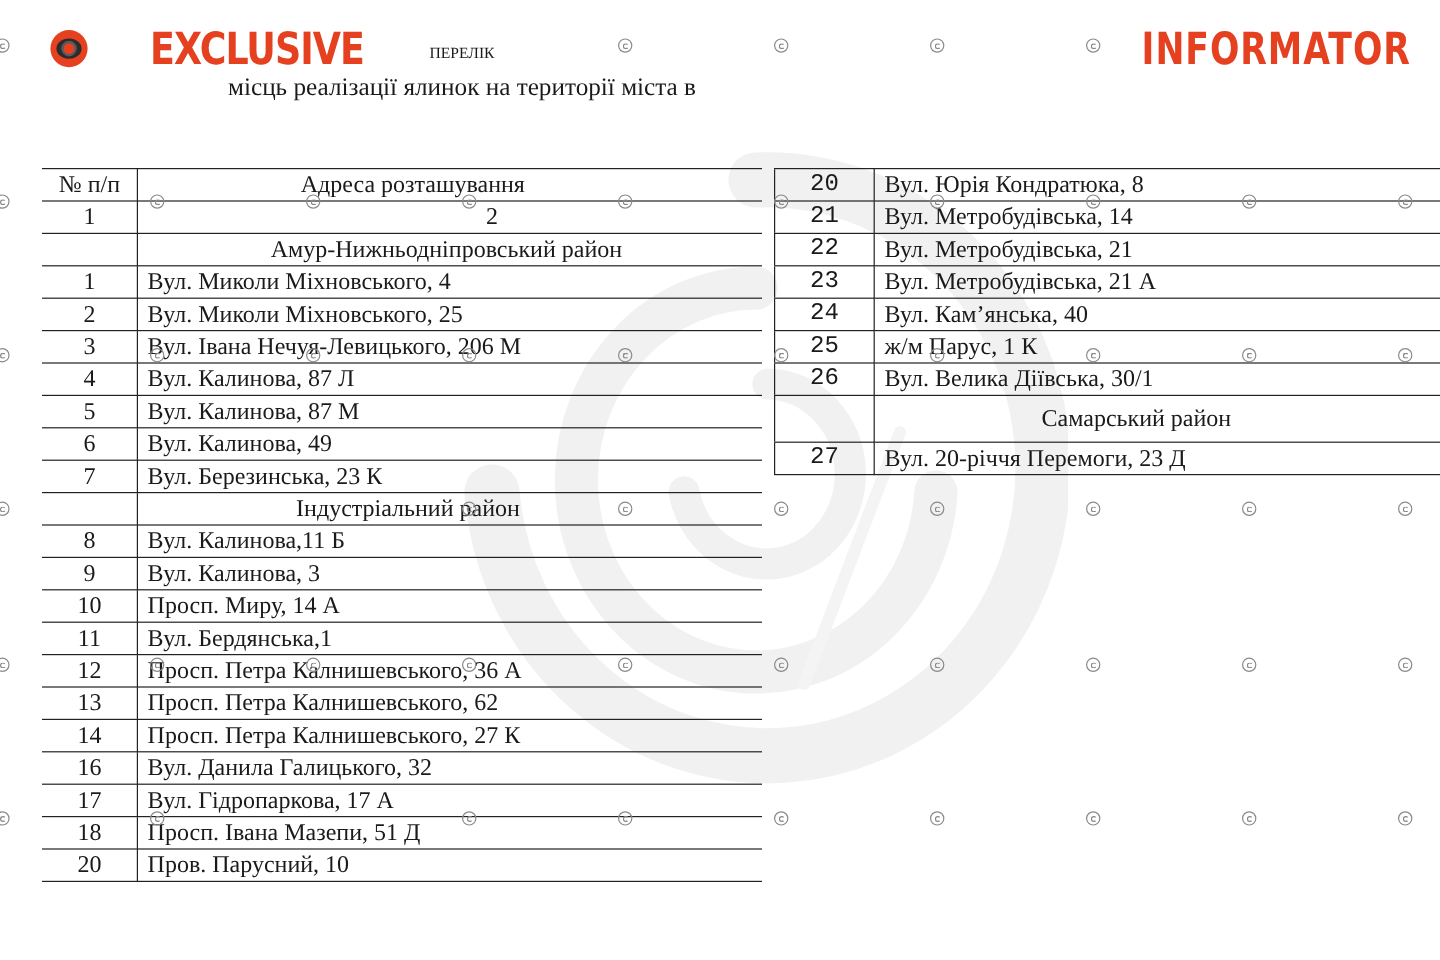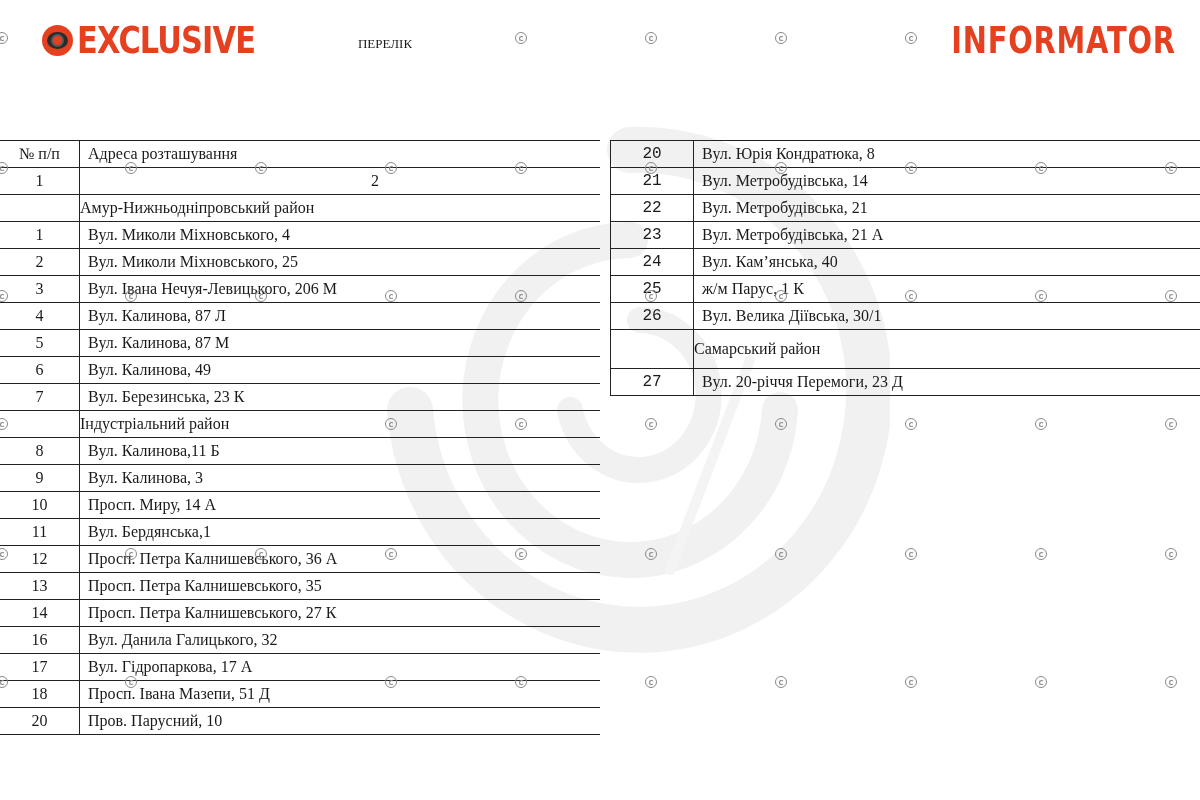--- a/index.html
+++ b/index.html
@@ -17,21 +17,21 @@
   .wm-dot {
     position: absolute; width: 12px; height: 12px; border-radius: 50%;
     border: 1.2px solid #8a8a8a; box-sizing: border-box;
   }
   .wm-dot::after {
     content: ""; position: absolute; left: 2.5px; top: 2.5px; width: 5px; height: 5px;
     border-radius: 50%; border: 1.2px solid #8a8a8a; box-sizing: border-box;
     border-right-color: transparent;
   }
   .logo-exclusive {
-    position: absolute; left: 42px; top: 22px; display: flex; align-items: center; z-index: 2;
+    position: absolute; left: 42px; top: 22px; display: flex; align-items: center; z-index: 2; gap: 48px;
   }
   .eye-icon {
     width: 31px; height: 31px; border-radius: 50%; background: #e5401f;
     position: relative; margin-right: 4px;
   }
   .eye-icon::before {
     content: ""; position: absolute; left: 5px; top: 7px; width: 21px; height: 17px;
     border-radius: 50%; background: #2b2b2b;
   }
   .eye-icon::after {
@@ -52,30 +52,31 @@
   .doc-title {
     position: absolute; left: 170px; top: 30px; width: 430px; text-align: center; z-index: 2;
     font-size: 13px; line-height: 27px;
   }
   .doc-subtitle {
     position: absolute; left: 165px; top: 58px; width: 440px; text-align: center; z-index: 2;
     font-size: 21px; line-height: 28px;
   }
   table.addr {
     position: absolute; border-collapse: collapse; z-index: 2;
-    font-size: 16px;
+    font-size: 20px;
+    margin-left: 35px;
   }
   table.addr td {
     border-top: 1.5px solid #222; border-bottom: 1.5px solid #222;
     padding: 0; height: 26px; line-height: 26px; white-space: nowrap;
   }
   table.addr td.num { text-align: center; border-right: 1.5px solid #222; }
   table.addr td.addrcell { padding-left: 8px; }
   table.addr td.center { text-align: center; }
-  table.addr td.right-align { text-align: left; padding-right: 6px; }
+  table.addr td.right-align { text-align: center; padding-right: 6px; }
   #left-table { left: 0; top: 140px; width: 600px; }
   #left-table td.num { width: 79px; }
   #right-table { left: 610px; top: 140px; width: 600px; border-left: 1.5px solid #222; }
   #right-table td.num { width: 82px; font-family: Liberation Mono, monospace; }
   #right-table tr.tall td { height: 36px; line-height: 38px; }
 </style>
 </head>
 <body>
 
 <svg class="watermark-swirl" viewBox="0 0 520 560">
@@ -143,20 +144,21 @@
 </div>
 
 <div class="logo-exclusive">
   <span class="eye-icon"></span>
   <span class="logo-text">EXCLUSIVE</span>
 </div>
 <div class="logo-informator">INFORMATOR</div>
 
 <div class="doc-title">ПЕРЕЛІК</div>
 <div class="doc-subtitle">
+  <div>місць реалізації ялинок на території міста в</div>
 </div>
 
 <table class="addr" id="left-table">
   <tbody>
     <tr>
       <td class="num">№ п/п</td>
       <td class="addrcell right-align" style="padding-right:70px">Адреса розташування</td>
     </tr>
     <tr>
       <td class="num">1</td>
@@ -213,21 +215,21 @@
     <tr>
         <td class="num">11</td>
         <td class="addrcell">Вул. Бердянська,1</td>
       </tr>
     <tr>
         <td class="num">12</td>
         <td class="addrcell">Просп. Петра Калнишевського, 36 А</td>
       </tr>
     <tr>
         <td class="num">13</td>
-        <td class="addrcell">Просп. Петра Калнишевського, 35</td>
+        <td class="addrcell">Просп. Петра Калнишевського, 62</td>
       </tr>
     <tr>
         <td class="num">14</td>
         <td class="addrcell">Просп. Петра Калнишевського, 27 К</td>
       </tr>
     <tr>
         <td class="num">16</td>
         <td class="addrcell">Вул. Данила Галицького, 32</td>
       </tr>
     <tr>

